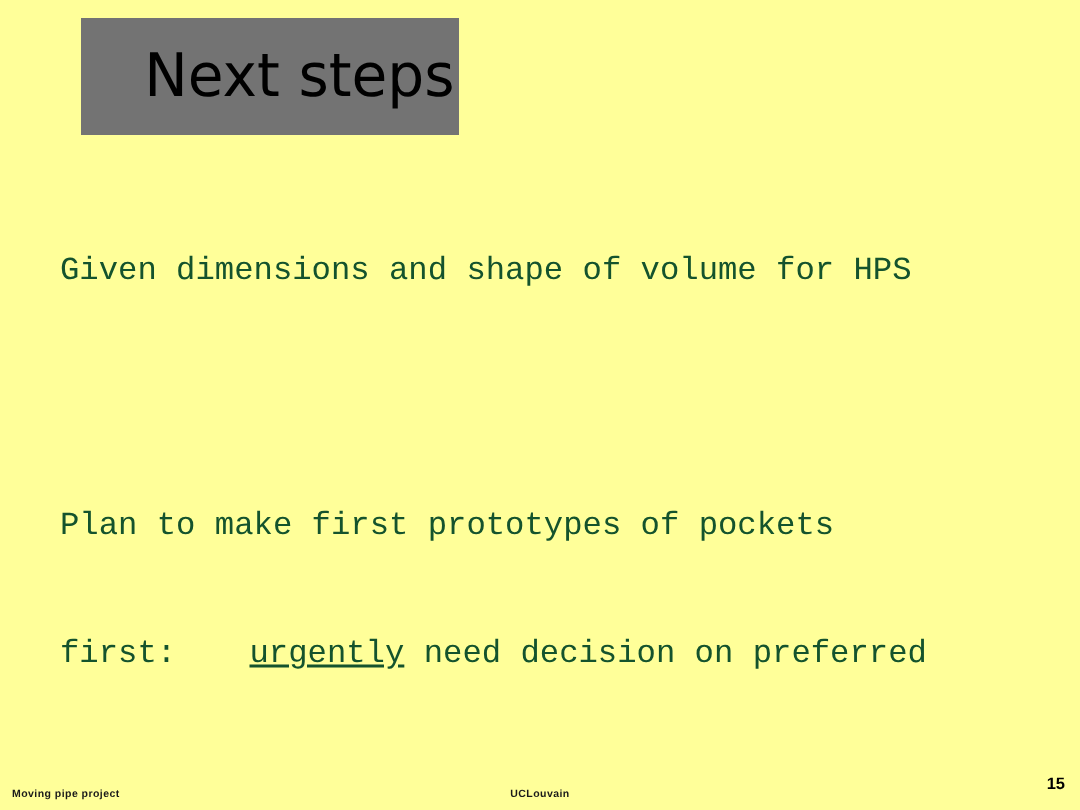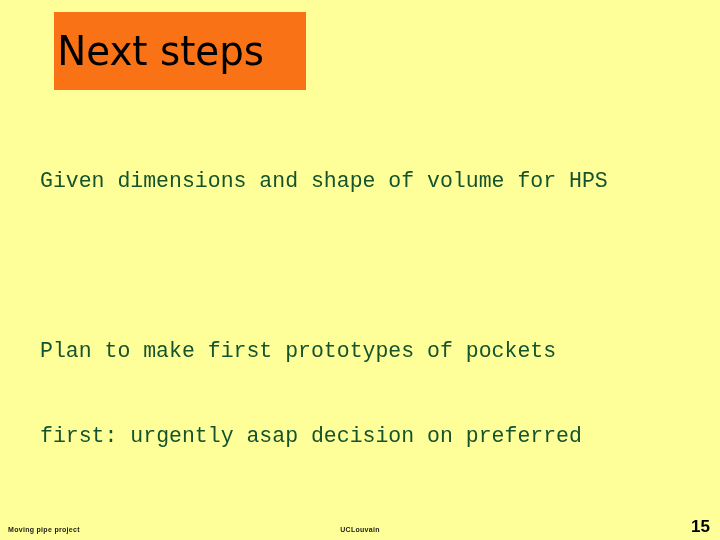--- a/index.html
+++ b/index.html
@@ -21,24 +21,24 @@
     box-sizing: border-box;
   }
 
   
   #title-box {
     position: absolute;
     left: 54px;
     top: 12px;
     width: 252px;
     height: 78px;
-    background: #f97316;
+    background: #737373;
     display: flex;
     align-items: center;
-    justify-content: flex-start;
+    justify-content: flex-end;
   }
   #title-text {
     font-family: "DejaVu Sans", sans-serif;
     font-size: 40px;
     font-weight: 400;
     color: #000000;
     letter-spacing: 0px;
     line-height: 1;
     white-space: nowrap;
     transform: scaleX(0.97);
@@ -61,21 +61,23 @@
     white-space: pre-wrap;
   }
 
   .para .line {
     display: block;
   }
 
   .spacer-sm { height: 27px; }
 
   .underlined {
+    text-decoration: underline;
     text-underline-offset: 2px;
+    margin-left: 36px;
   }
 
   
   #footer {
     position: absolute;
     left: 0;
     top: 512px;
     width: 720px;
     height: 28px;
   }
@@ -88,21 +90,21 @@
     letter-spacing: 0.3px;
     white-space: nowrap;
   }
   #footer-left  { left: 8px;  top: 14px; }
   #footer-center{ left: 360px; top: 14px; transform: translateX(-50%); }
   #footer-page {
     position: absolute;
     right: 10px;
     top: 5px;
     font-family: "Liberation Sans", "DejaVu Sans", sans-serif;
-    font-size: 17px;
+    font-size: 11px;
     font-weight: bold;
     color: #000000;
   }
 </style>
 </head>
 <body>
 
 <div id="slide">
 
   <div id="title-box">
@@ -112,21 +114,21 @@
   <div id="body-area">
 
     <div class="para">
       <span class="line">Given dimensions and shape of volume for HPS</span>
     </div>
 
     <div class="spacer-sm"></div>
 
     <div class="para">
       <span class="line">Plan to make first prototypes of pockets</span>
-      <span class="line"><span>first: </span><span class="underlined">urgently</span><span> asap decision on preferred</span></span>
+      <span class="line"><span>first: </span><span class="underlined">urgently</span><span> need decision on preferred</span></span>
       
     </div>
 
   </div>
 
   <div id="footer">
     <span class="footer-text" id="footer-left">Moving pipe project</span>
     <span class="footer-text" id="footer-center">UCLouvain</span>
     <span id="footer-page">15</span>
   </div>

